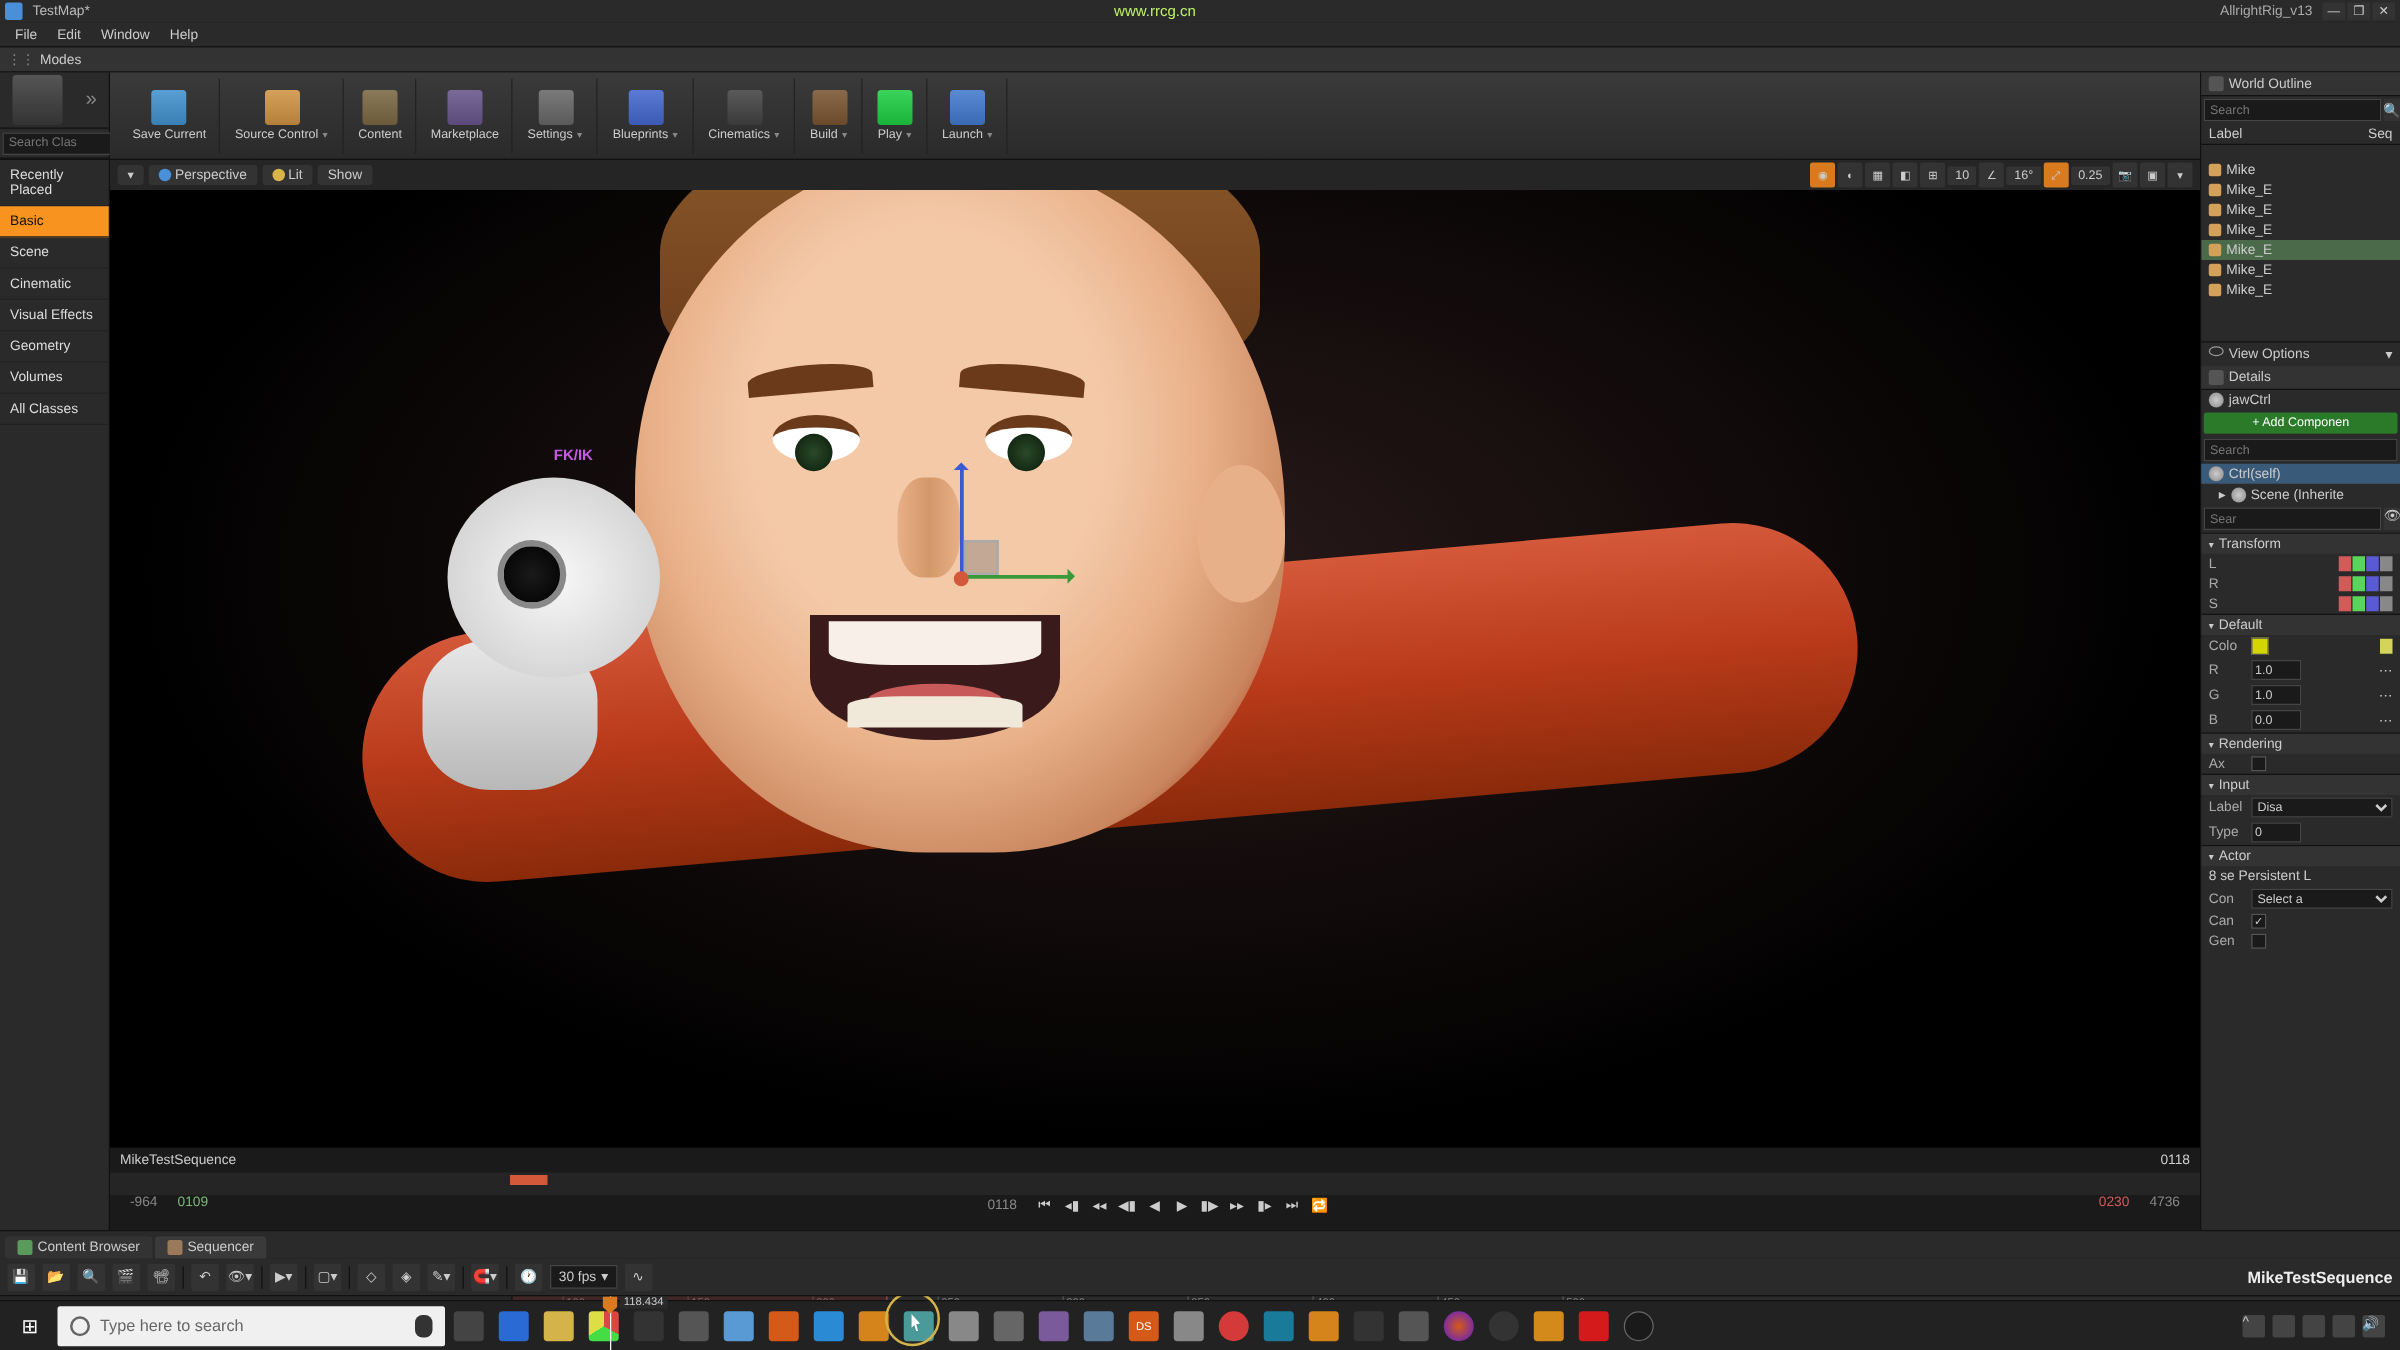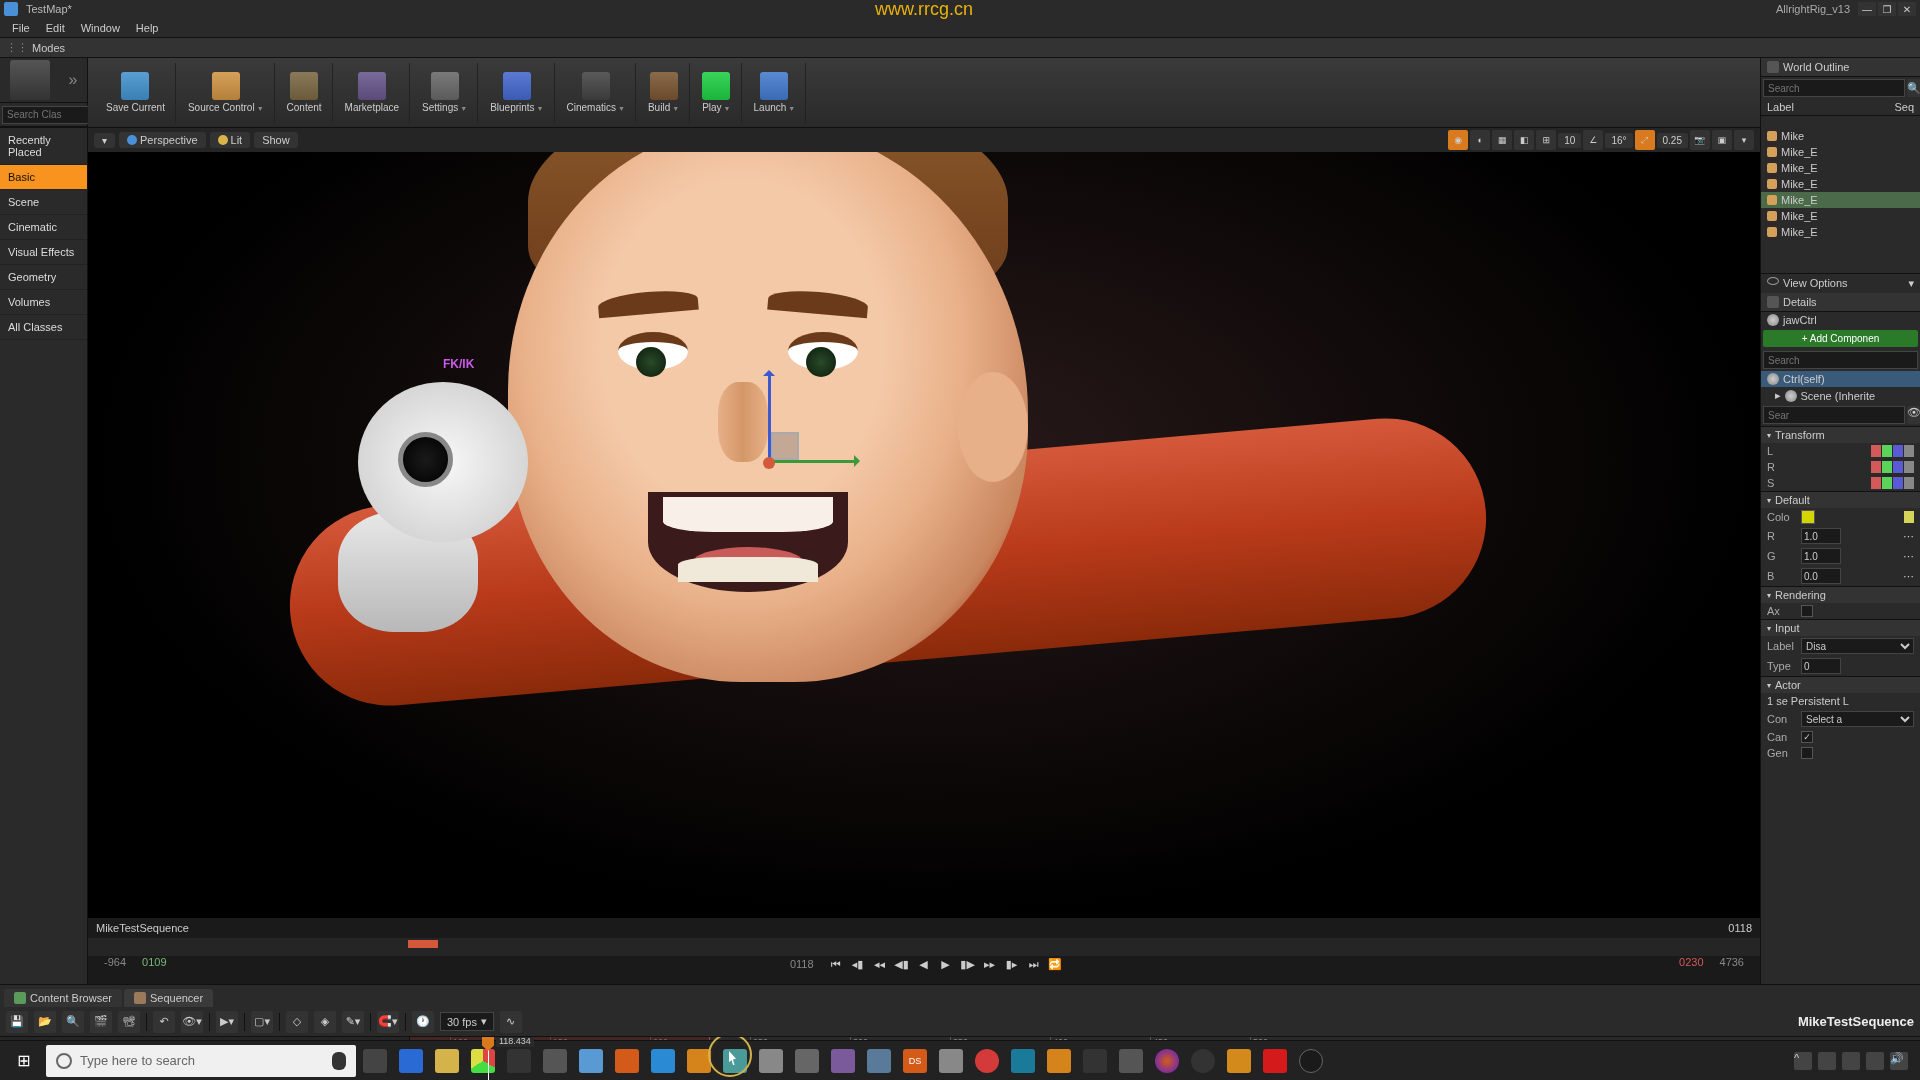--- a/index.html
+++ b/index.html
@@ -2,21 +2,21 @@
 <html><head>
 <meta charset="utf-8">
 <style>
 *{margin:0;padding:0;box-sizing:border-box;font-family:Segoe UI,Tahoma,sans-serif;font-size:11px;color:#ccc;user-select:none}
 body{background:#1a1a1a;width:1920px;height:1080px;overflow:hidden;position:relative}
 
 .titlebar{height:18px;background:#2a2a2a;display:flex;align-items:center;padding:0 4px}
 .titlebar .ue-logo{width:14px;height:14px;background:#4a90d9;border-radius:2px;margin-right:8px}
 .titlebar .title{flex:0 0 auto;font-size:11px;color:#bbb}
 .titlebar .spacer{flex:1}
-.titlebar .url{color:#eab308;font-size:18px}
+.titlebar .url{color:#bef264;font-size:12px}
 .titlebar .spacer2{flex:1}
 .titlebar .project{color:#aaa;font-size:11px;margin-right:8px}
 .titlebar .win-ctrl{display:flex;gap:2px}
 .titlebar .win-btn{width:18px;height:14px;background:#333;display:flex;align-items:center;justify-content:center;font-size:10px}
 
 .menubar{height:20px;background:#2a2a2a;display:flex;align-items:center;padding:0 4px;border-bottom:1px solid #111}
 .menubar .menu-item{padding:2px 8px;color:#ccc;font-size:11px}
 
 .modes-strip{height:20px;background:#333;display:flex;align-items:center;padding:0 6px;border-bottom:1px solid #111}
 .modes-strip .handle{color:#888;margin-right:4px}
@@ -528,21 +528,21 @@
             <input value="0" style="">
           </div>
       </div>
 
       <div class="det-section">
         <div class="det-hdr">
             <span class="tri">▾</span>
             <span>Actor</span>
           </div>
         <div class="det-row">
-            <span style="flex:1">1 se  Persistent L</span>
+            <span style="flex:1">8 se  Persistent L</span>
           </div>
         <div class="det-row">
             <span class="lbl">Con</span>
             <select><option>Select a</option></select>
           </div>
         <div class="det-row">
             <span class="lbl">Can</span>
             <div class="chk on"></div>
           </div>
         <div class="det-row">

